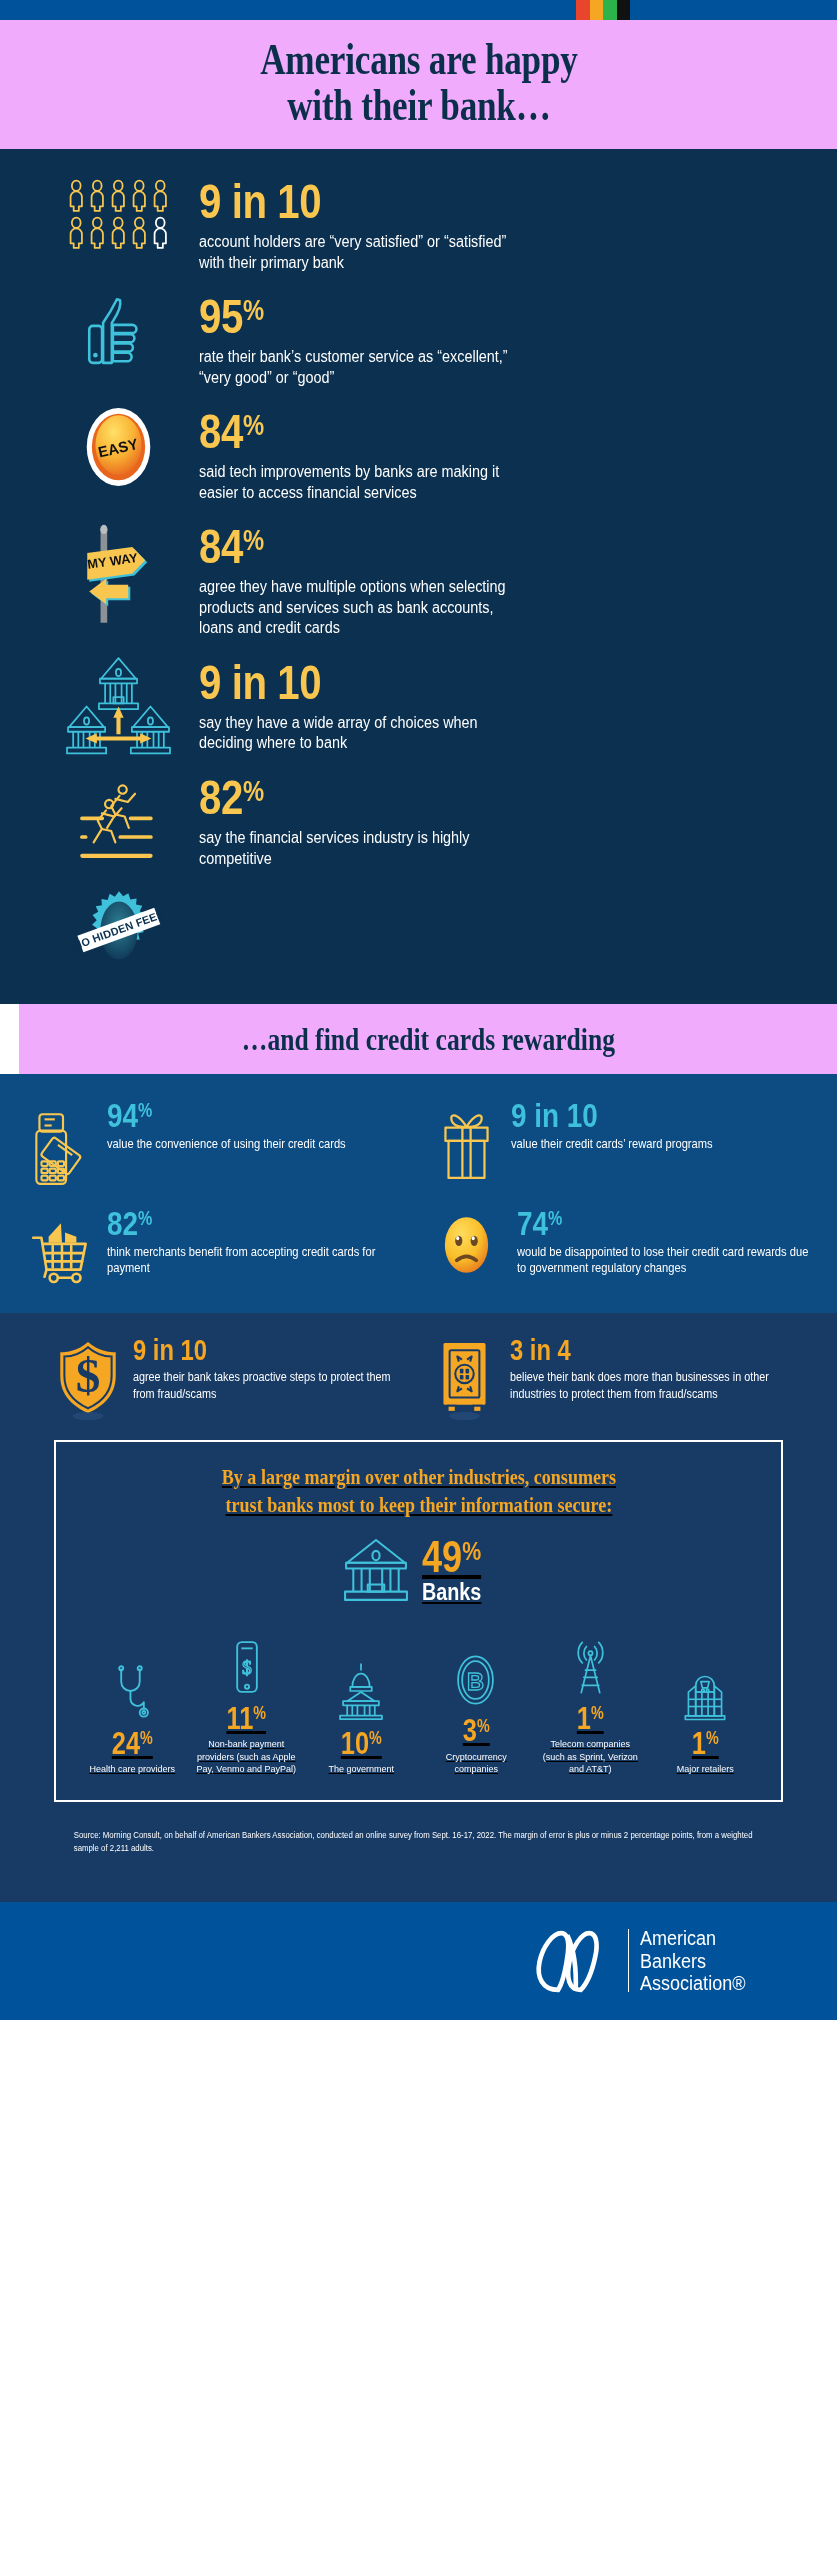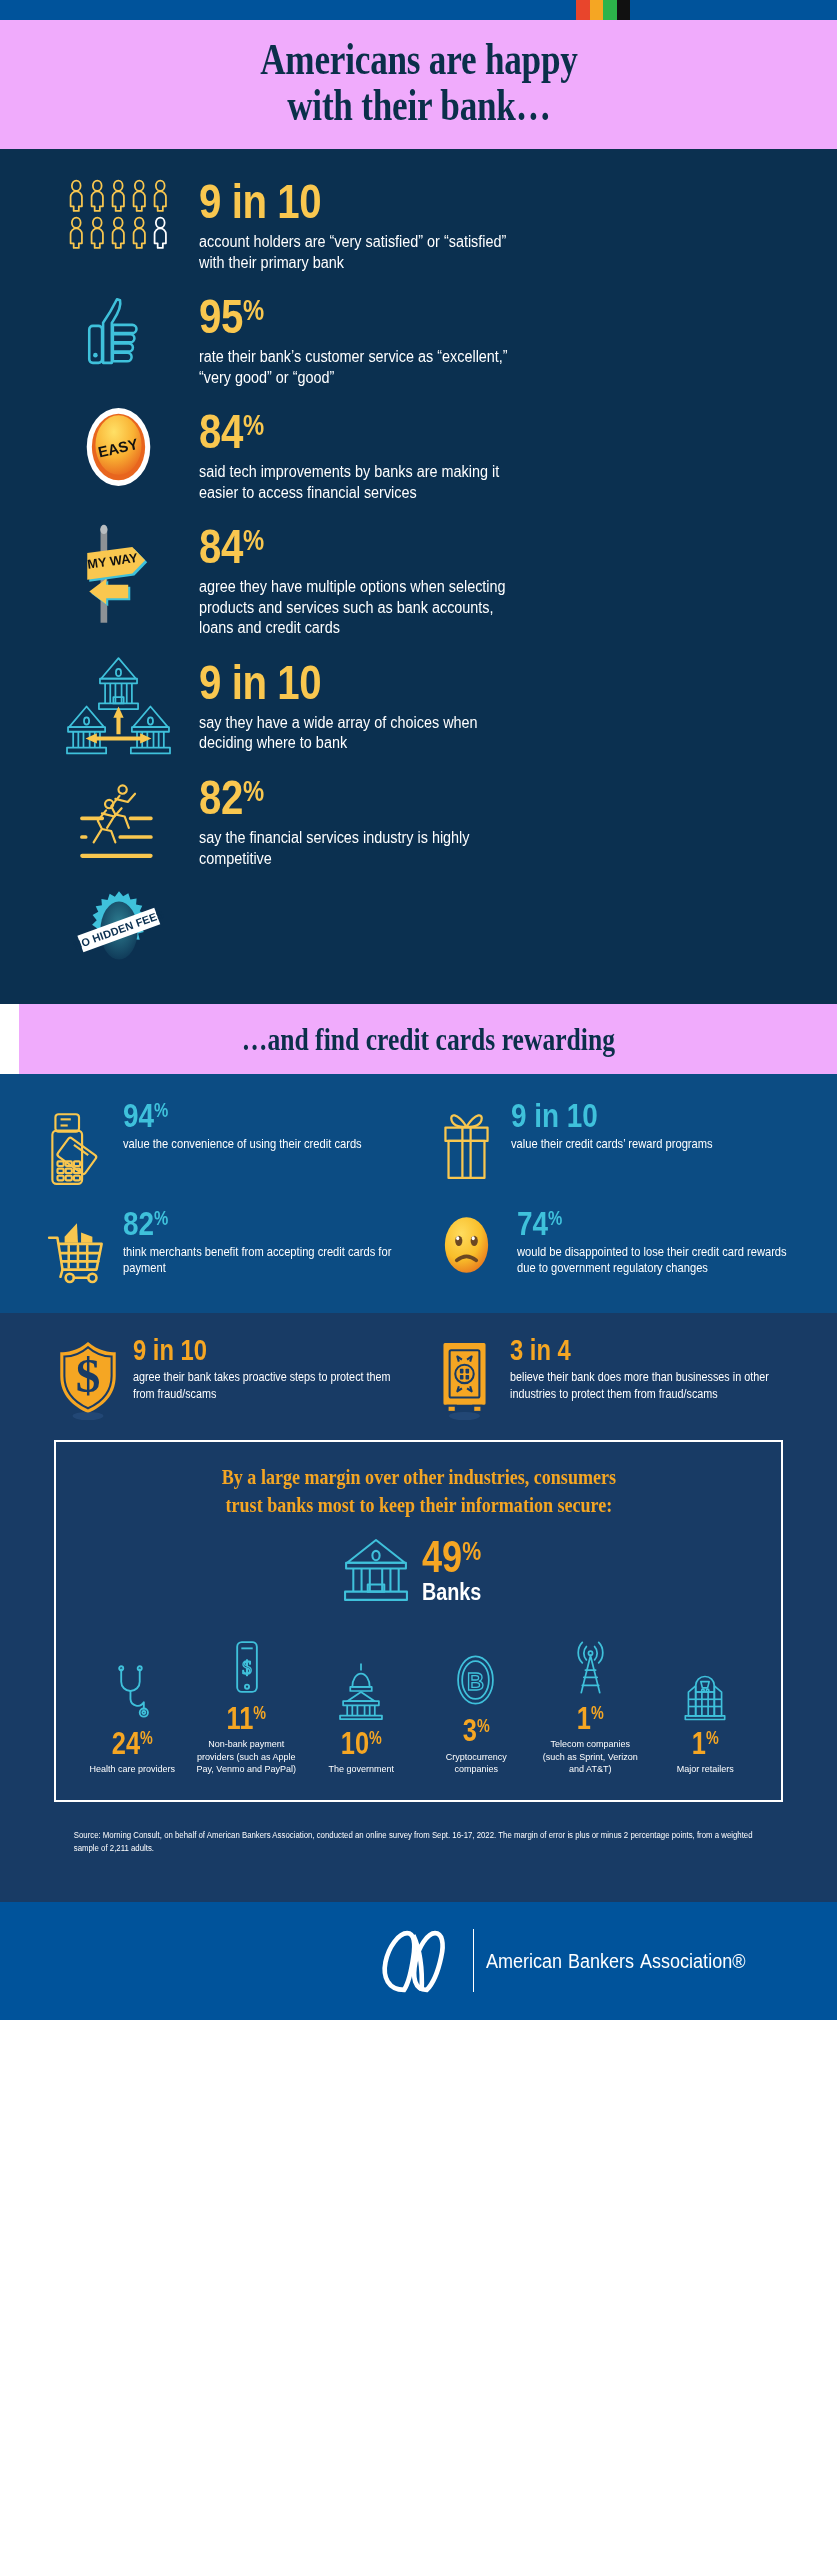--- a/index.html
+++ b/index.html
@@ -62,21 +62,21 @@
   }
   .big-num .pct { font-size:29px; vertical-align:top; line-height:1; position:relative; top:3.1px; }
   .stat-desc {
     color:#ffffff; font-size:16px; line-height:1.30;
     margin-top:7.2px; max-width:361px;
     transform:scaleX(0.90); transform-origin:left top;
     width:111%;
   }
 
   
-  .sec-cards { background:#0C4C83; padding:25px 40px 29px; }
+  .sec-cards { background:#0C4C83; padding:25px 24px 29px; }
   .cards-grid { display:grid; grid-template-columns:1fr 1fr; gap:11.3px 18.5px; }
   .card-cell { display:flex; align-items:flex-start; }
   .card-icon { width:77px; flex:none; display:flex; align-items:flex-start; justify-content:center; padding-top:5.2px;}
   .card-body { flex:1; padding-left:6.2px; }
   .card-num {
     font-family:"Liberation Sans Narrow","Liberation Sans", sans-serif;
     font-weight:700; color:#3FC1DB;
     font-size:34px; line-height:0.95;
     transform:scaleX(0.82); transform-origin:left center;
   }
@@ -97,21 +97,21 @@
     font-weight:700; color:#F5A623; font-size:29px; line-height:1;
     transform:scaleX(0.82); transform-origin:left center;
   }
   .prot-desc {
     color:#fff; font-size:12px; line-height:1.34; margin-top:4.1px;
     transform:scaleX(0.90); transform-origin:left top; width:111%;
   }
 
   
   .trust-box {
-    border:2.6px solid #ffffff; margin:24px 18px 0; padding:20.6px 20.6px 24px;
+    border:2.6px solid #ffffff; margin:24px 18px 0; padding:20.6px 20.6px 24px;text-decoration:underline;
   }
   .trust-head {
     font-family:"Liberation Serif", serif; font-weight:700;
     color:#F5A623; text-align:center;
     font-size:22px; line-height:1.26;
     transform:scaleX(0.82); transform-origin:center;
   }
   .banks-row {
     display:flex; align-items:center; justify-content:center;
     gap:13.4px; margin-top:17.5px;
@@ -150,21 +150,21 @@
     padding:27px 41px 31px;
     transform:scaleX(0.92); transform-origin:left top; width:108%;
   }
 
   
   .footer {
     background:#00539B; height:118px;
     display:flex; align-items:center; justify-content:flex-end;
     padding-right:82px; gap:11.3px;
   }
-  .aba-word { display:flex; flex-direction:row; }
+  .aba-word { display:flex; flex-direction:column; }
   .aba-word span {
     color:#fff; font-size:19.6px; line-height:1.14; font-weight:400;
     transform:scaleX(0.92); transform-origin:left center;
   }
   .aba-divider { width:1.5px; height:63px; background:#fff; }
 
   
   svg { display:block; overflow:visible; }
   .people-grid { display:flex; flex-direction:column; gap:5.2px; }
   .people-row { display:flex; gap:4.6px; }

